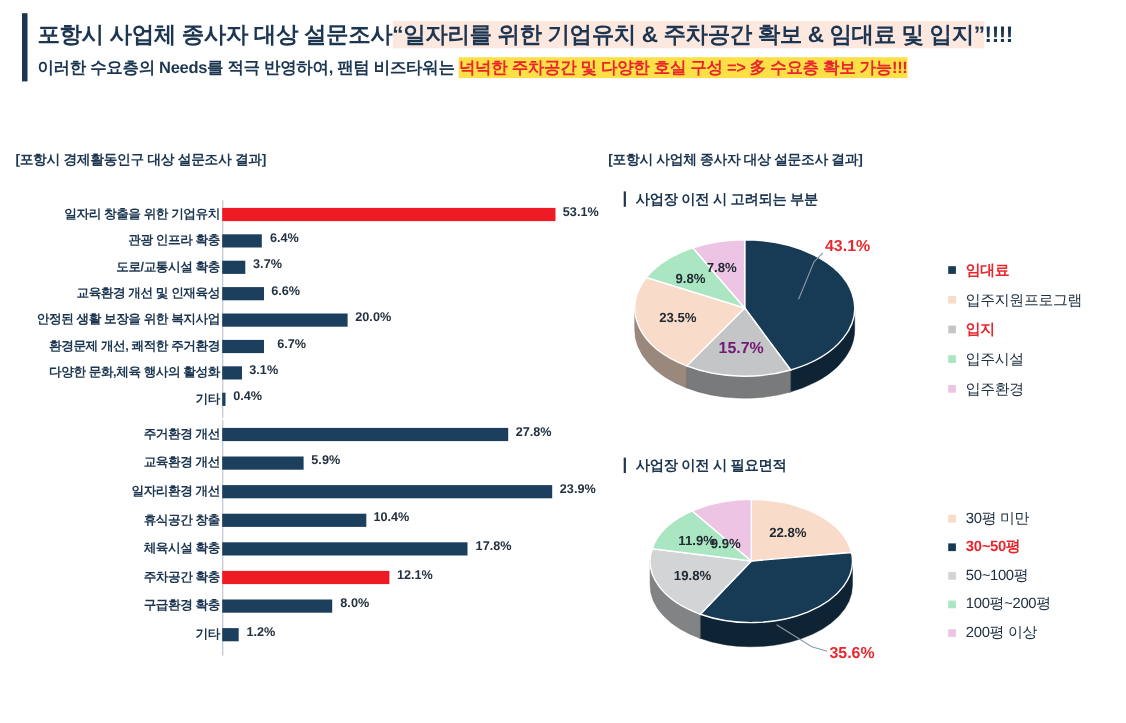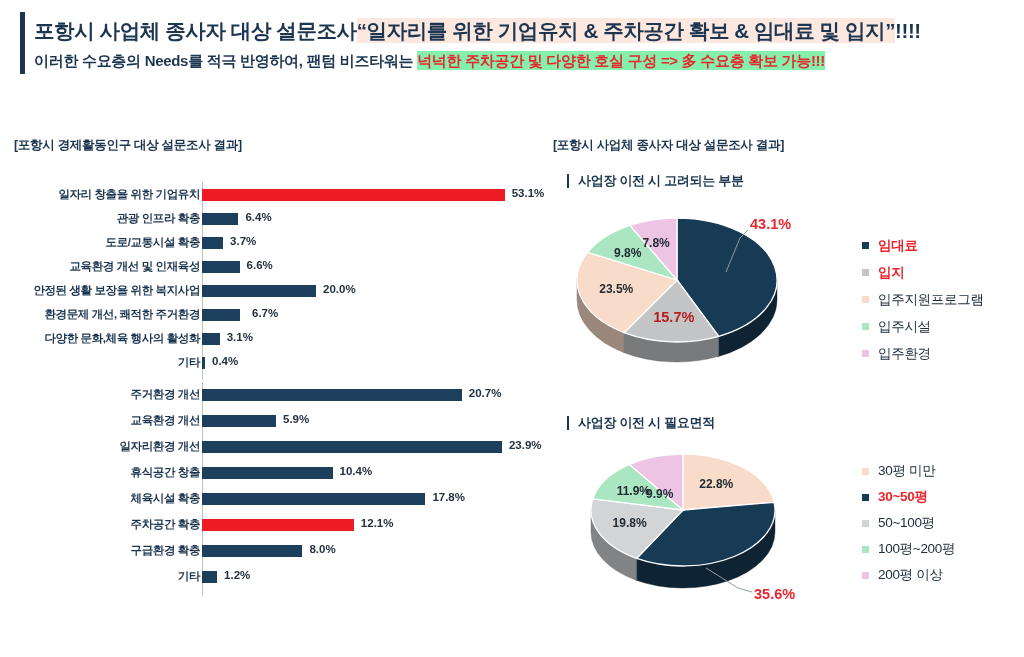--- a/index.html
+++ b/index.html
@@ -49,21 +49,21 @@
     font-weight: bold;
     color: #1c3550;
     letter-spacing: -0.3px;
     white-space: nowrap;
   }
   .hl {
     background: #fde8e0;
     padding: 1px 0;
   }
   .hl-red {
-    background: #86efac;
+    background: #fde047;
     color: #e8262d;
     padding: 1px 0;
   }
   .excl {
     color: #1c3550;
   }
   .excl-red {
     color: #e8262d;
   }
 
@@ -175,21 +175,21 @@
     left: 0; top: 0;
   }
   .pie-label {
     position: absolute;
     font-size: 12px;
     font-weight: bold;
     color: #222b33;
     white-space: nowrap;
   }
   .pie-label.red {
-    color: #b91c1c;
+    color: #701a75;
     font-size: 14.5px;
   }
   .pie-callout {
     position: absolute;
     font-size: 14.5px;
     font-weight: bold;
     color: #e8262d;
     white-space: nowrap;
   }
 
@@ -300,21 +300,21 @@
       </div>
     </div>
 
   <div class="barchart" id="bar2" style="left:14px; top:382px; width:510px; height:210px;">
     <div class="bar-axis" id="bar2-axis" style="left: 188px; height: 214px;"></div>
   <div class="bar-row" style="height: 26px; margin-top: 2px;">
         <div class="bar-label">주거환경 개선</div>
         <div class="bar-track" style="width: 259.785px;">
           <div class="bar-fill" style="width: 100%;"></div>
         </div>
-        <div class="bar-value" style="left: 454.785px;">20.7%</div>
+        <div class="bar-value" style="left: 454.785px;">27.8%</div>
       </div>
       <div class="bar-row" style="height: 26px; margin-top: 0px;">
         <div class="bar-label">교육환경 개선</div>
         <div class="bar-track" style="width: 74.045px;">
           <div class="bar-fill" style="width: 100%;"></div>
         </div>
         <div class="bar-value" style="left: 269.045px;">5.9%</div>
       </div>
       <div class="bar-row" style="height: 26px; margin-top: 0px;">
         <div class="bar-label">일자리환경 개선</div>
@@ -384,26 +384,26 @@
         <path d="M 176 22 L 168 30 L 154 64" stroke="#8d9aa6" stroke-width="1" fill="none"></path>
       </svg>
     </div>
 
   <div class="legend" id="pie1-legend" style="left:862px; top:232px; width:160px;">
       <div class="legend-item">
         <span class="legend-swatch" style="background: rgb(23, 58, 85);"></span>
         <span class="legend-text hot">임대료</span>
       </div>
       <div class="legend-item">
+        <span class="legend-swatch" style="background: rgb(248, 219, 200);"></span>
+        <span class="legend-text">입주지원프로그램</span>
+      </div>
+      <div class="legend-item">
         <span class="legend-swatch" style="background: rgb(195, 197, 198);"></span>
         <span class="legend-text hot">입지</span>
-      </div>
-      <div class="legend-item">
-        <span class="legend-swatch" style="background: rgb(248, 219, 200);"></span>
-        <span class="legend-text">입주지원프로그램</span>
       </div>
       <div class="legend-item">
         <span class="legend-swatch" style="background: rgb(169, 230, 193);"></span>
         <span class="legend-text">입주시설</span>
       </div>
       <div class="legend-item">
         <span class="legend-swatch" style="background: rgb(238, 196, 228);"></span>
         <span class="legend-text">입주환경</span>
       </div>
     </div>

